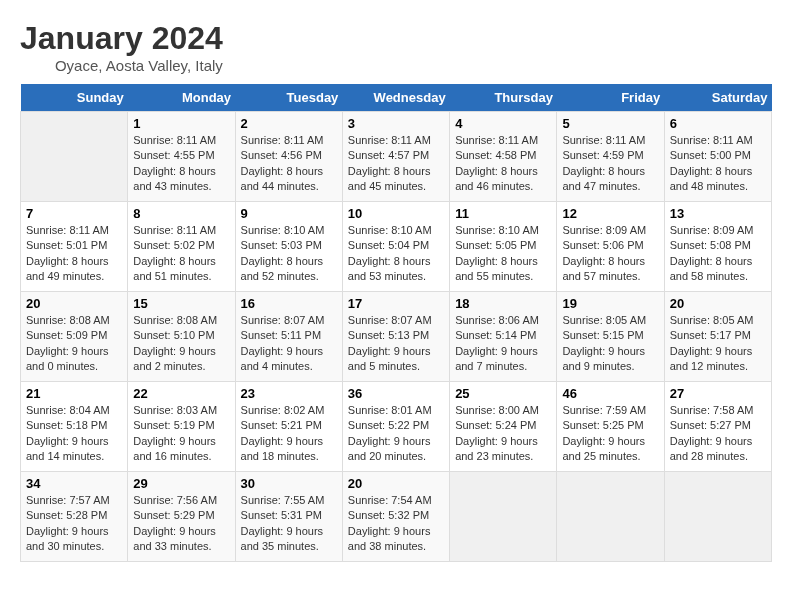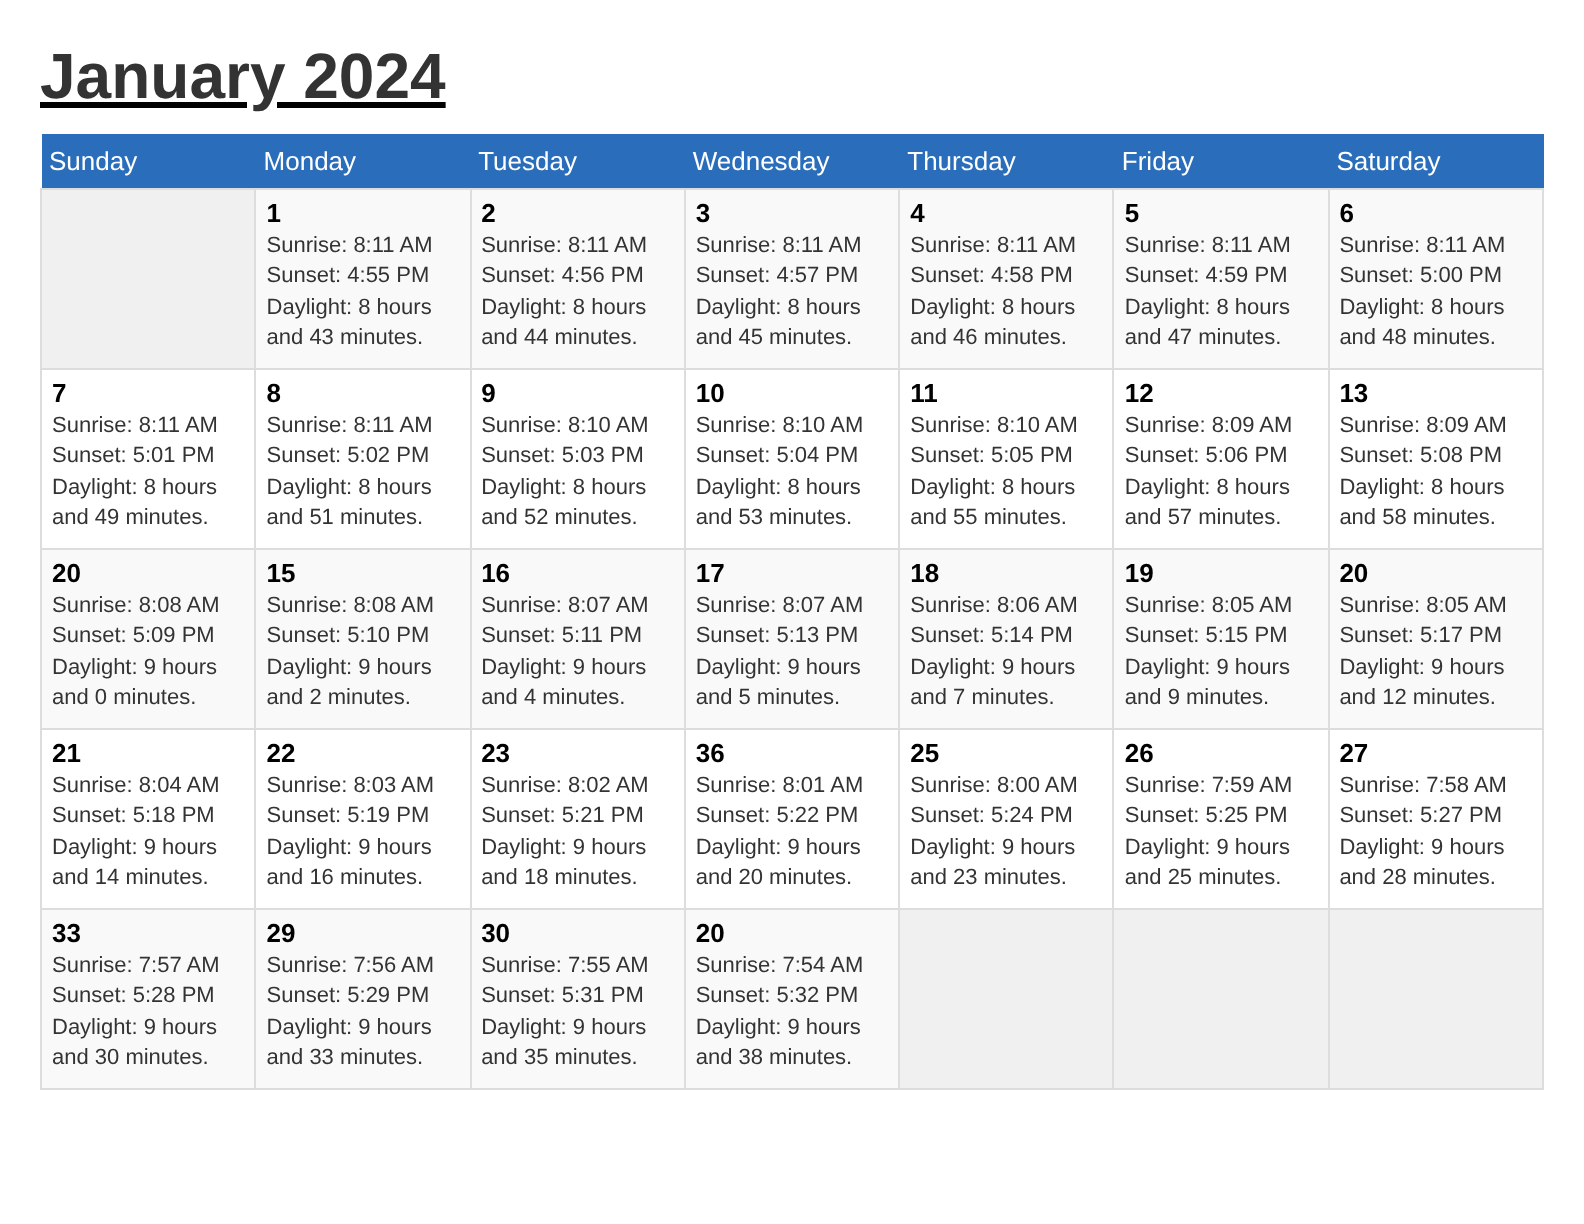--- a/index.html
+++ b/index.html
@@ -27,43 +27,42 @@
       line-height: 1.1;
     }
     .logo-general { color: #333; }
     .logo-blue { color: #1a6cb5; }
     .logo-icon {
       width: 28px;
       height: 28px;
     }
     .title-block {
       text-align: right;
-      text-decoration: underline;
     }
     .month-title {
       font-size: 32px;
       font-weight: bold;
       color: #333;
     }
     .location {
       font-size: 15px;
       color: #555;
     }
     table {
       width: 100%;
       border-collapse: collapse;
       font-size: 11px;
     }
     thead tr th {
       background-color: #2a6ebb;
       color: #fff;
       padding: 6px 4px;
-      text-align: left;
+      text-align: right;
       font-size: 13px;
-      font-weight: normal;
+      font-weight: bold;
     }
     tbody tr td {
       border: 1px solid #ddd;
       vertical-align: top;
       padding: 4px 5px;
       width: 107px;
       min-height: 70px;
       height: 90px;
     }
     tbody tr:nth-child(odd) td {
@@ -86,20 +85,21 @@
     .empty-cell {
       background-color: #f0f0f0 !important;
     }
   </style>
 </head>
 <body>
 
 <div class="header">
   <div class="title-block">
     <div class="month-title">January 2024</div>
+    <div class="location">Oyace, Aosta Valley, Italy</div>
   </div>
 </div>
 
 <table>
   <thead>
     <tr>
     <th>Sunday</th>
         <th>Monday</th>
         <th>Tuesday</th>
         <th>Wednesday</th>
@@ -211,31 +211,31 @@
         </td>
         <td>
           <span class="day-num">36</span>
           <div class="day-info">Sunrise: 8:01 AM<br>Sunset: 5:22 PM<br>Daylight: 9 hours<br>and 20 minutes.</div>
         </td>
         <td>
           <span class="day-num">25</span>
           <div class="day-info">Sunrise: 8:00 AM<br>Sunset: 5:24 PM<br>Daylight: 9 hours<br>and 23 minutes.</div>
         </td>
         <td>
-          <span class="day-num">26</span>
+          <span class="day-num">46</span>
           <div class="day-info">Sunrise: 7:59 AM<br>Sunset: 5:25 PM<br>Daylight: 9 hours<br>and 25 minutes.</div>
         </td>
         <td>
           <span class="day-num">27</span>
           <div class="day-info">Sunrise: 7:58 AM<br>Sunset: 5:27 PM<br>Daylight: 9 hours<br>and 28 minutes.</div>
         </td>
       </tr>
       <tr>
         <td>
-          <span class="day-num">33</span>
+          <span class="day-num">34</span>
           <div class="day-info">Sunrise: 7:57 AM<br>Sunset: 5:28 PM<br>Daylight: 9 hours<br>and 30 minutes.</div>
         </td>
         <td>
           <span class="day-num">29</span>
           <div class="day-info">Sunrise: 7:56 AM<br>Sunset: 5:29 PM<br>Daylight: 9 hours<br>and 33 minutes.</div>
         </td>
         <td>
           <span class="day-num">30</span>
           <div class="day-info">Sunrise: 7:55 AM<br>Sunset: 5:31 PM<br>Daylight: 9 hours<br>and 35 minutes.</div>
         </td>

